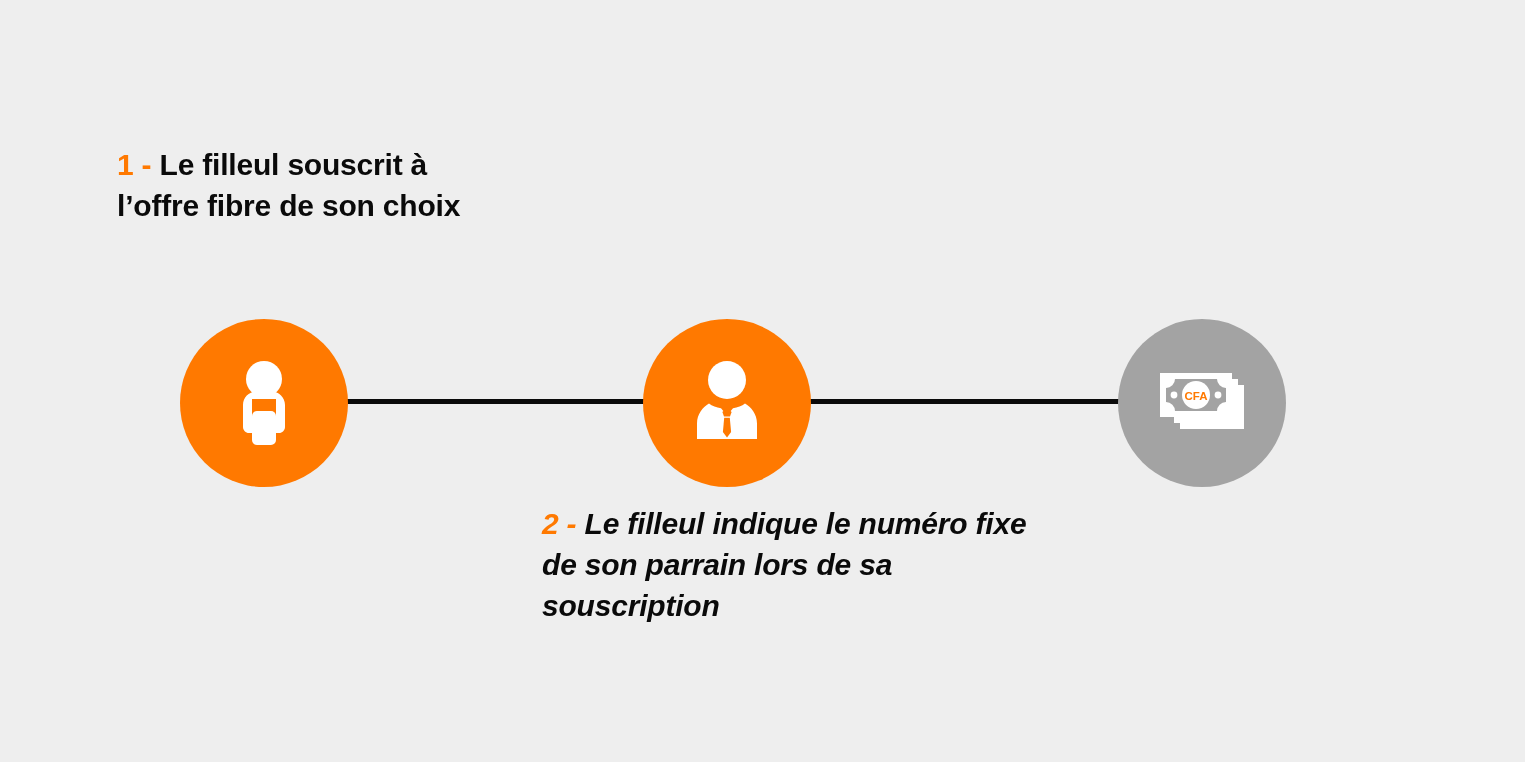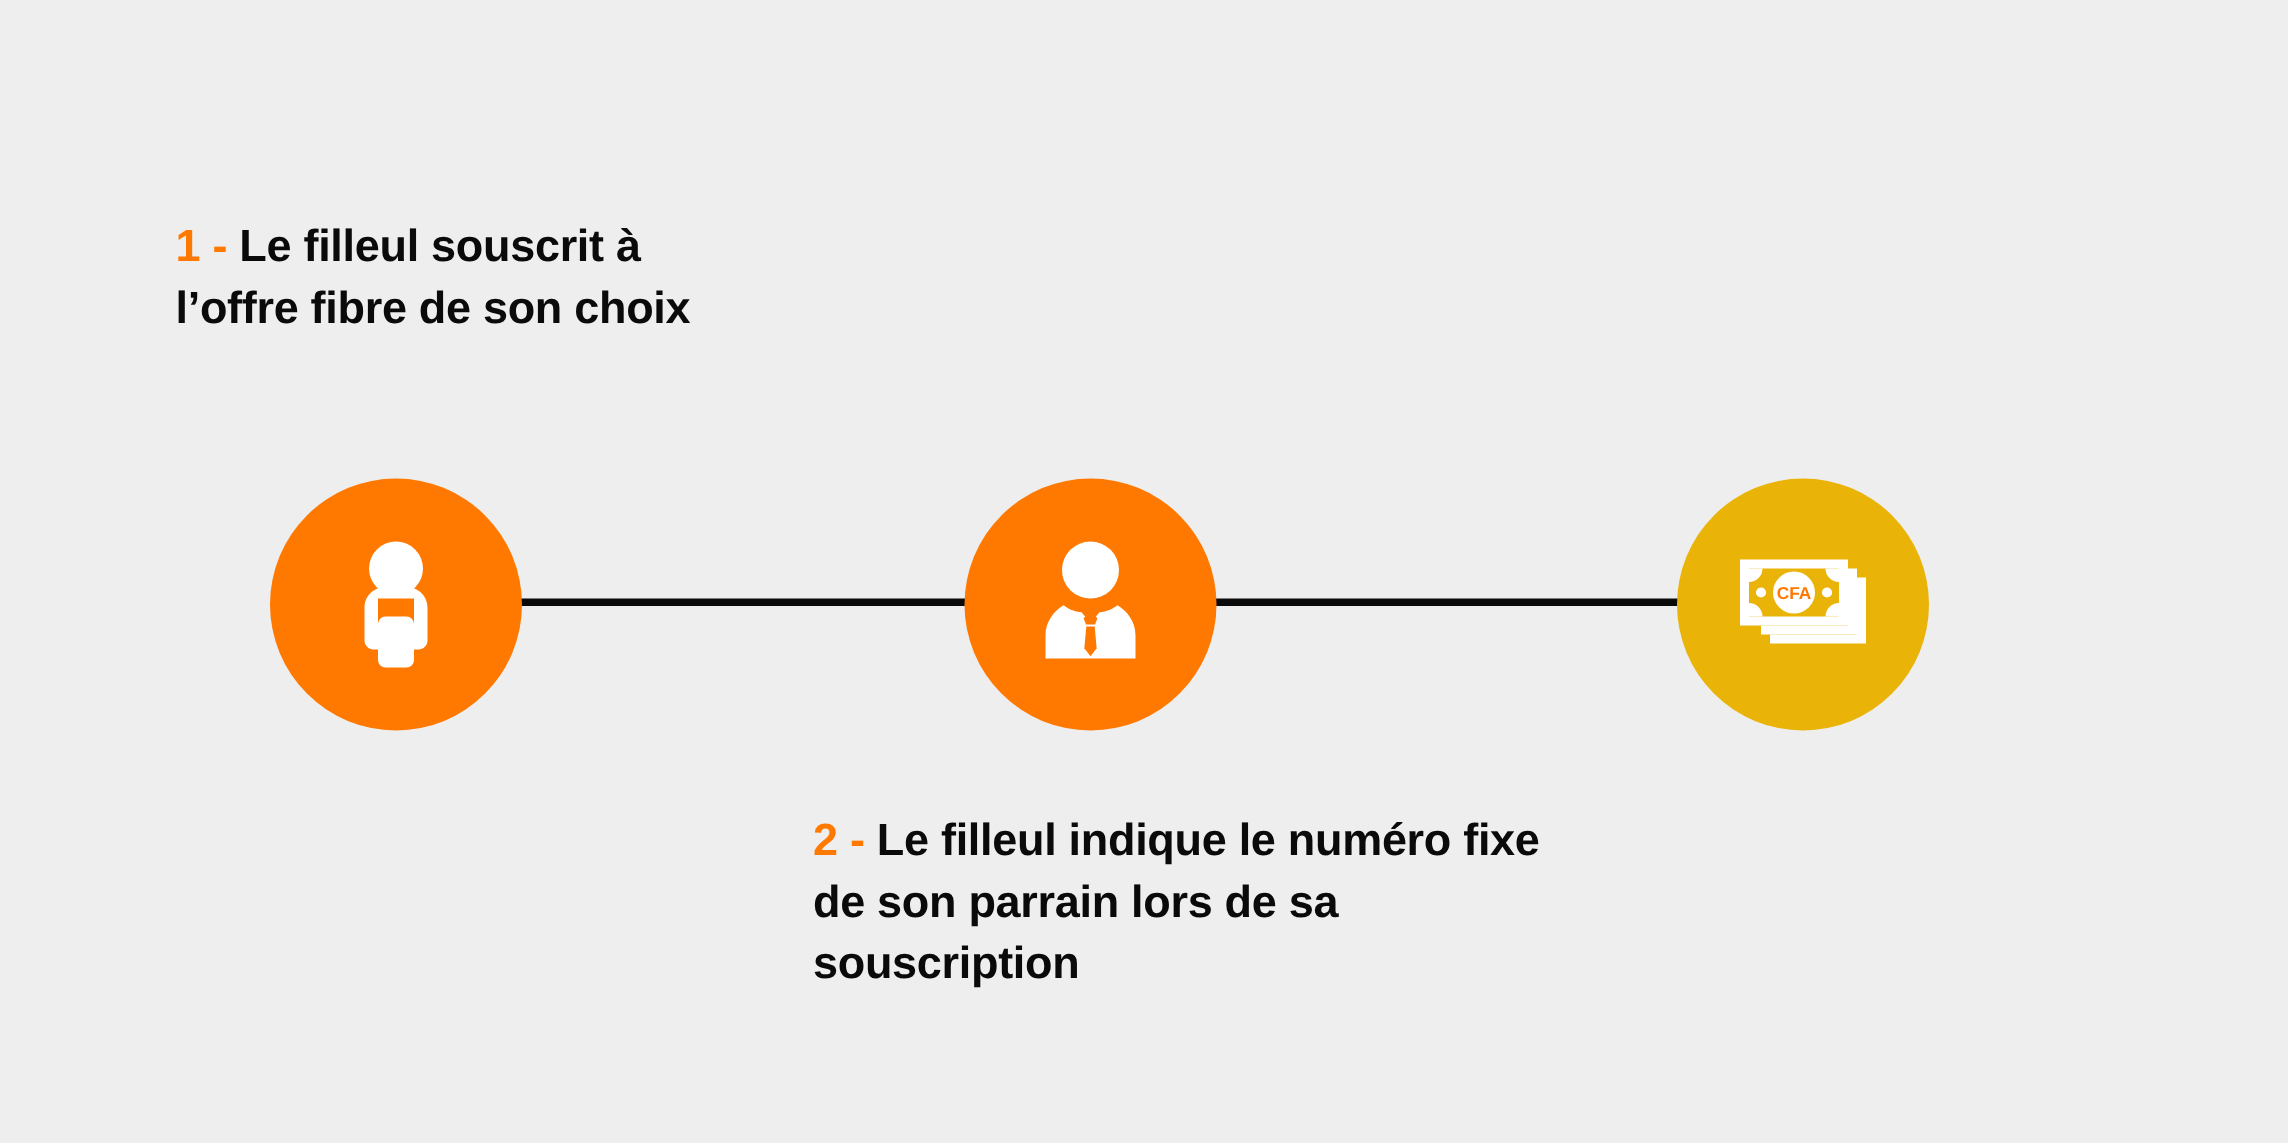--- a/index.html
+++ b/index.html
@@ -67,21 +67,21 @@
     white-space: pre-wrap;
   }
   .step-num {
     color: #ff7900;
     font-weight: bold;
   }
   .step-body { color: #0a0a0a; }
 
   .step-text.step-1 { left: 117px; top: 144px; width: 400px; }
   .step-text.step-3 { left: 969px; top: 144px; width: 520px; }
-  .step-text.step-2 { left: 542px; top: 540px; width: 490px; }
+  .step-text.step-2 { left: 542px; top: 503px; width: 490px; font-style: italic; }
 </style>
 </head>
 <body style="background: rgb(238, 238, 238);">
 
 <div id="infographic" style="background: rgb(238, 238, 238);">
 
   <div class="connector seg-1" style="background: rgb(10, 10, 10);"></div>
   <div class="connector seg-2" style="background: rgb(10, 10, 10);"></div>
 
   <div class="step-text step-1"><span class="step-num" style="color: rgb(255, 121, 0);">1 -</span><span class="step-body"> <span>Le filleul souscrit à l’offre fibre de son choix</span></span></div>
@@ -99,21 +99,21 @@
       <circle cx="50" cy="27" r="19" fill="#ffffff"></circle>
       <path d="M32 50.5c3 2.5 7.5 4.2 12 4.7l6 7 6-7c4.5-.5 9-2.2 12-4.7C74 54 80 61 80 70.5V86H20V70.5C20 61 26 54 32 50.5z" fill="#ffffff"></path>
       <path d="M50 54.5l-4.6 4.6 1.6 4.3h6l1.6-4.3L50 54.5z" fill="#ff7900"></path>
       <path d="M47.2 64.7h5.6l1.3 14.4L50 84.5l-4.1-5.4 1.3-14.4z" fill="#ff7900"></path>
     </svg>
   </div>
 
   <div class="step-text step-2"><span class="step-num" style="color: rgb(255, 121, 0);">2 -</span><span class="step-body"> <span>Le filleul indique le numéro fixe de son parrain lors de sa souscription</span></span></div>
 
 
-  <div class="node node-3" style="background: #eab308;">
+  <div class="node node-3" style="background: #a3a3a3;">
     <svg class="node-icon money" viewBox="0 0 112 112" aria-hidden="true">
 
       <path d="M98 38v44H34v-6h58V38h6z" fill="#ffffff"></path>
 
       <path d="M92 32v44H28v-6h58V32h6z" fill="#ffffff"></path>
 
       <path d="M14 26h72v44H14V26zm6 6v32h60V32H20z" fill="#ffffff"></path>
 
       <path d="M20 32h9a9 9 0 0 1-9 9V32zm60 0v9a9 9 0 0 1-9-9h9zM20 64v-9a9 9 0 0 1 9 9h-9zm60 0h-9a9 9 0 0 1 9-9v9z" fill="#ffffff"></path>
 

